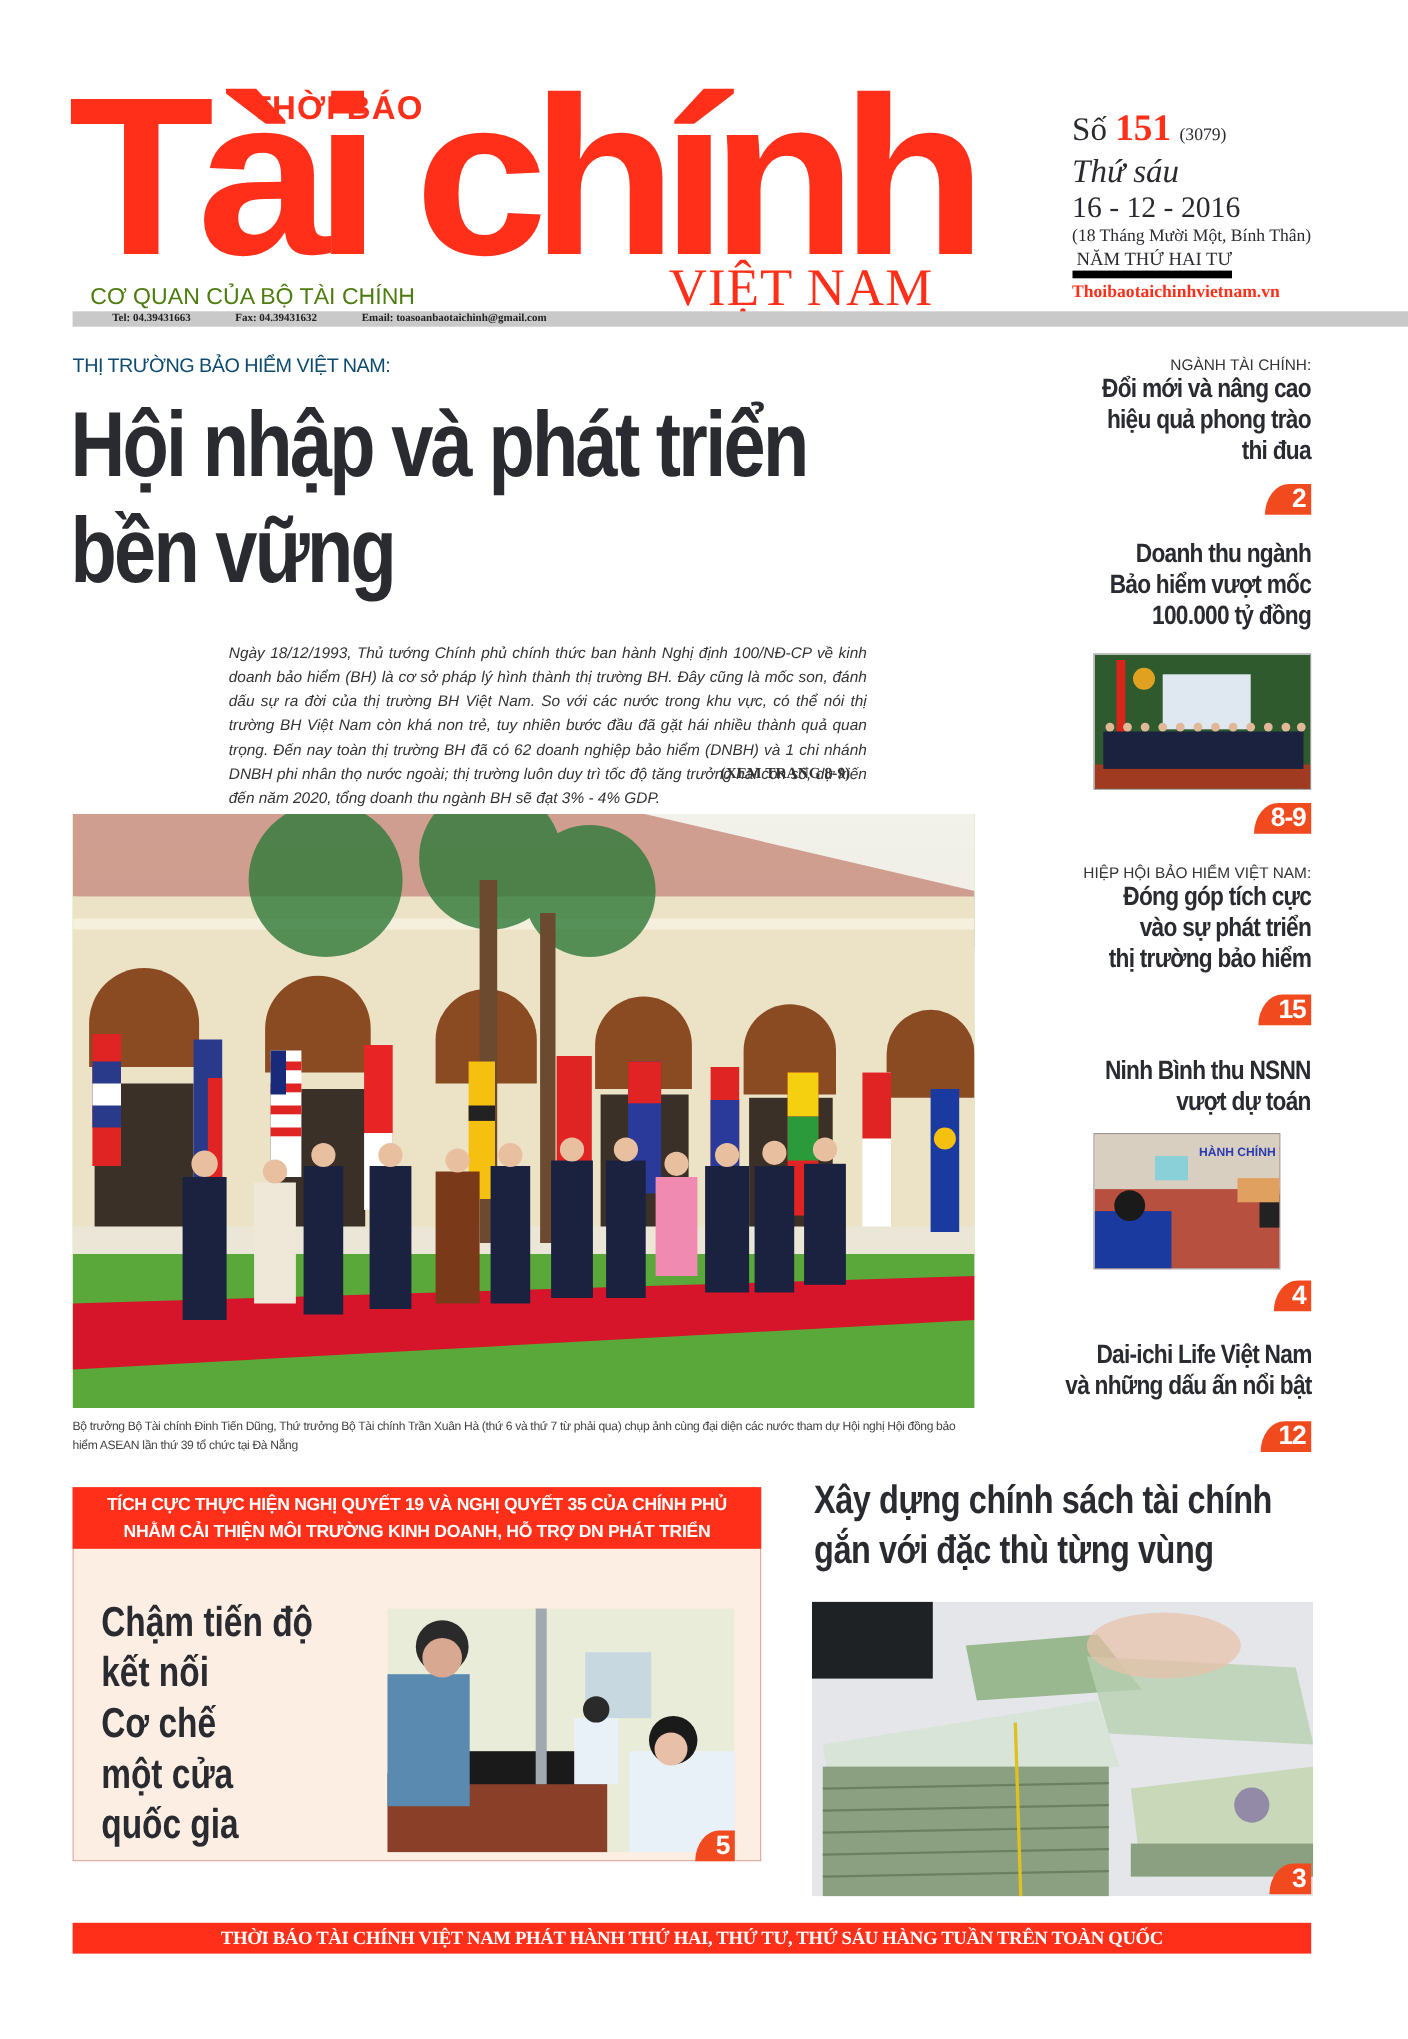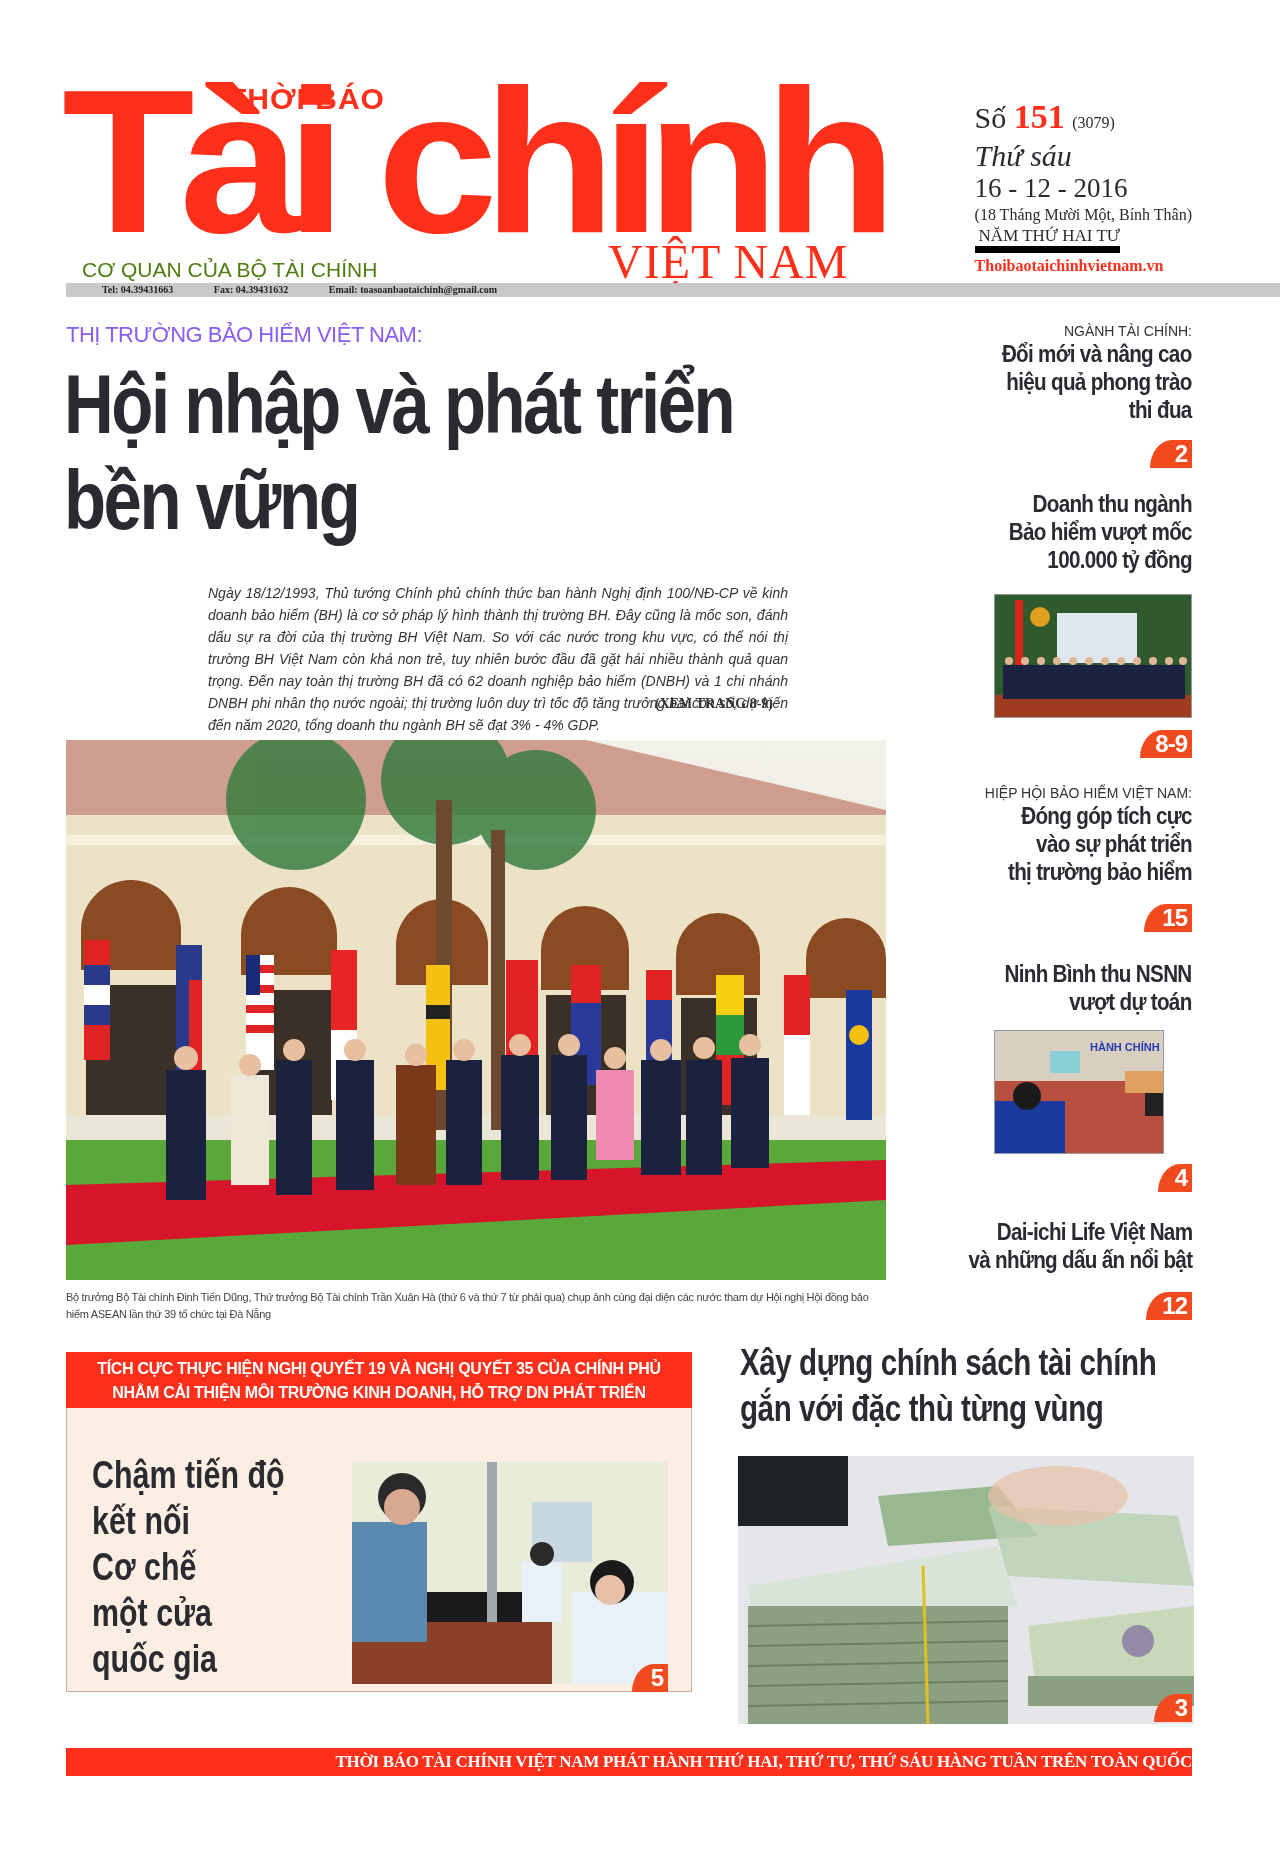--- a/index.html
+++ b/index.html
@@ -19,21 +19,21 @@
   .issue .l1{font-size:30px;line-height:34px}
   .issue .num{color:#ff2f1a;font-weight:bold;font-size:34px}
   .issue .sub{font-size:16px}
   .issue .day{font-style:italic;font-size:30px;line-height:32px}
   .issue .date{font-size:27px;line-height:32px}
   .issue .lunar{font-size:16px;line-height:22px}
   .issue .year{font-weight:normal;font-size:17px;line-height:20px;border-bottom:7px solid #000000;display:inline-block;padding-left:4px}
   .issue .site{color:#ff2f1a;font-weight:bold;font-size:16px;line-height:26px}
 
   
-  .kicker{left:66px;top:322px;font-size:22px;color:#8b5cf6;letter-spacing:-0.5px;white-space:nowrap}
+  .kicker{left:66px;top:322px;font-size:18px;color:#0c4a6e;letter-spacing:-0.5px;white-space:nowrap}
   .headline{left:64px;top:356px;font-weight:bold;font-size:84px;line-height:96px;color:#2a2b30;letter-spacing:-3px;transform:scaleX(0.82);transform-origin:left top;width:1040px}
   .lede{left:208px;top:582px;width:580px;font-style:italic;font-size:14px;line-height:22px;color:#333;text-align:justify}
   .lede-more{left:655px;top:696px;font-family:"Liberation Serif",serif;font-weight:bold;font-size:14px;color:#333;white-space:nowrap}
 
   .main-photo{left:66px;top:740px;width:820px;height:540px;overflow:hidden;background:#c9e6a0}
   .caption{left:66px;top:1289px;width:820px;font-size:11px;line-height:17px;color:#444;letter-spacing:-0.3px}
 
   
   .side{position:absolute;right:88px;text-align:right}
   .side .k{font-size:14px;color:#333;line-height:18px;white-space:nowrap}
@@ -43,21 +43,21 @@
 
   
   .box{left:66px;top:1352px;width:626px;height:340px;background:#fdeee3;border:1px solid #d9a8a0}
   .box-head{left:66px;top:1352px;width:626px;height:56px;background:#ff2f1a;color:#fff;font-weight:bold;font-size:16px;line-height:24px;text-align:center;padding-top:5px;letter-spacing:-0.3px}
   .box-title{left:92px;top:1452px;font-weight:bold;font-size:38px;line-height:46px;color:#2a2b30;transform:scaleX(0.8);transform-origin:left top;white-space:nowrap}
   .box-photo{left:352px;top:1462px;width:316px;height:222px;overflow:hidden}
 
   .bot-head{left:740px;top:1340px;font-weight:bold;font-size:36px;line-height:46px;color:#2a2b30;transform:scaleX(0.82);transform-origin:left top;white-space:nowrap;letter-spacing:-0.5px}
   .money{left:738px;top:1456px;width:456px;height:268px;overflow:hidden}
 
-  .footer-bar{left:66px;top:1748px;width:1126px;height:28px;background:#ff2f1a;color:#fff;font-family:"Liberation Serif",serif;font-weight:bold;font-size:17px;line-height:28px;text-align:right;letter-spacing:-0.3px;white-space:nowrap}
+  .footer-bar{left:66px;top:1748px;width:1126px;height:28px;background:#ff2f1a;color:#fff;font-family:"Liberation Serif",serif;font-weight:bold;font-size:17px;line-height:28px;text-align:center;letter-spacing:-0.3px;white-space:nowrap}
 </style>
 </head>
 <body>
 
 <div class="abs mast-big">Tài chính</div>
 <div class="abs mast-small">THỜI BÁO</div>
 <div class="abs mast-vn">VIỆT NAM</div>
 <div class="abs mast-agency">CƠ QUAN CỦA BỘ TÀI CHÍNH</div>
 <div class="abs contact-bar">
   <span>Tel: 04.39431663</span>

